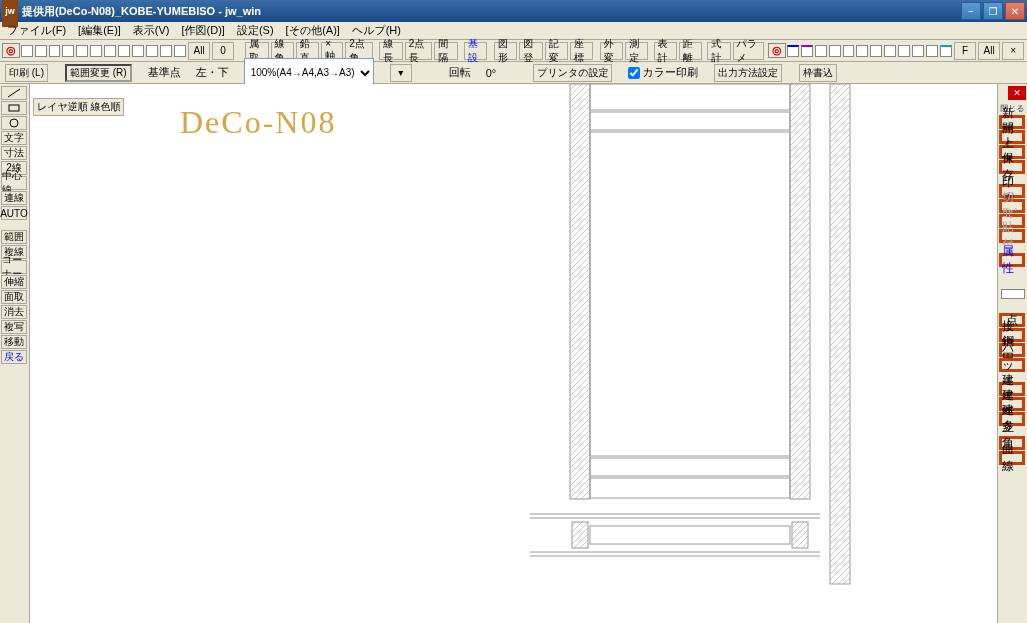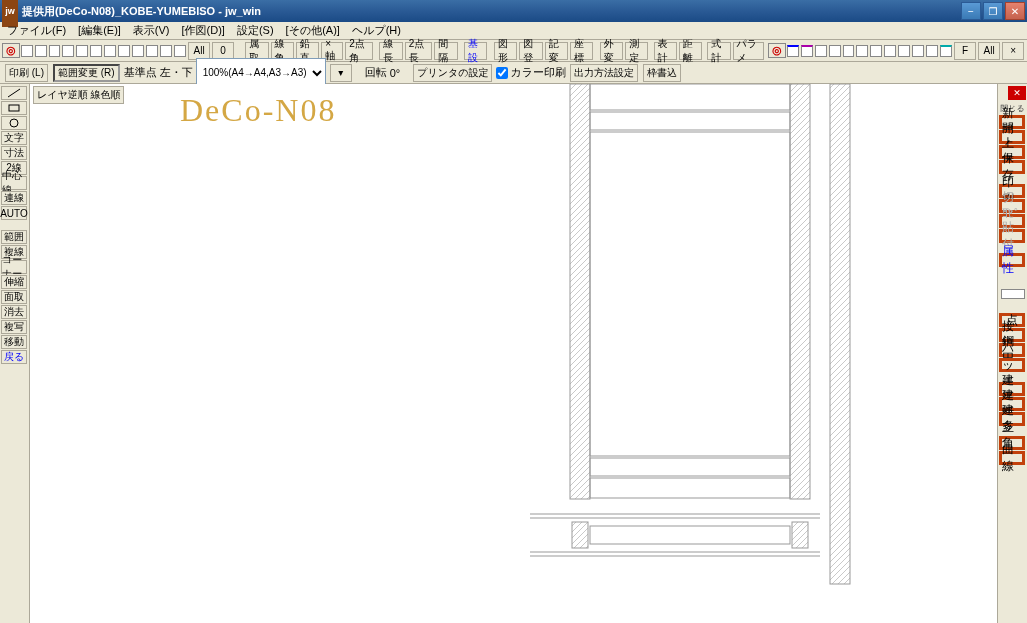--- a/index.html
+++ b/index.html
@@ -11,33 +11,33 @@
 .winbtn { width:20px; height:18px; background:linear-gradient(#5a9ad5,#3a7ab5); border:1px solid #2a5a95; color:#fff; display:flex; align-items:center; justify-content:center; font-size:10px; cursor:pointer; }
 .winbtn.close { background:linear-gradient(#e5826e,#c5624e); border-color:#a5422e; }
 .menubar { height:18px; background:#ece9d8; display:flex; align-items:center; padding:0 1px; border-bottom:1px solid #aca899; }
 .menubar span { padding:0 6px; cursor:pointer; }
 .toolbar1 { height:22px; background:#ece9d8; display:flex; align-items:center; border-bottom:1px solid #aca899; padding:0 2px; }
 .tbtn { height:18px; min-width:22px; border:1px solid #aca899; background:#ece9d8; margin:0 1px; display:inline-flex; align-items:center; justify-content:center; padding:0 3px; cursor:pointer; font-size:10px; }
 .smallbox { width:15px; height:12px; border:1px solid #888; display:inline-block; margin:0 1px; background:#fff; }
 .smallbox.blue { border-top:2px solid #00f; }
 .smallbox.purple { border-top:2px solid #a0a; }
 .smallbox.cyan { border-top:2px solid #0aa; }
-.toolbar2 { height:22px; background:#ece9d8; display:flex; align-items:center; border-bottom:1px solid #aca899; padding:0 4px; gap:3px; }
+.toolbar2 { height:22px; background:#ece9d8; display:flex; align-items:center; border-bottom:1px solid #aca899; padding:0 4px; gap:15px; }
 .select { height:30px; border:1px solid #7f9db9; background:#fff; font-size:10px; padding:0 2px; }
 .checkbox { display:inline-flex; align-items:center; gap:2px; }
 .checkbox input { width:12px; height:12px; }
 .main { display:flex; height:541px; }
 .lefttools { width:30px; background:#ece9d8; border-right:1px solid #aca899; display:flex; flex-direction:column; padding:2px 1px; gap:1px; }
 .lbtn { width:26px; height:14px; border:1px solid #aca899; background:#ece9d8; font-size:10px; display:flex; align-items:center; justify-content:center; cursor:pointer; }
 .lbtn.blue { color:#00f; }
 .lbtn svg { width:14px; height:10px; }
 .canvas { flex:1; background:#fff; position:relative; overflow:hidden; }
-.canvas-header { position:absolute; top:2px; left:2px; }
+.canvas-header { position:absolute; top:14px; left:2px; }
 .canvas-header .tbtn { font-size:10px; }
-.deco-title { position:absolute; top:8px; left:150px; font-family:serif; font-size:32px; color:#d4a744; letter-spacing:2px; }
+.deco-title { position:absolute; top:20px; left:150px; font-family:serif; font-size:32px; color:#d4a744; letter-spacing:2px; }
 .deco-sub { position:absolute; top:70px; left:100px; font-size:15px; color:#333; }
 .diagram { position:absolute; top:0; left:480px; }
 .hatch { fill:url(#hatch); stroke:#999; stroke-width:1; }
 .plain { fill:none; stroke:#999; stroke-width:1; }
 .righttools { width:30px; background:#ece9d8; border-left:1px solid #aca899; display:flex; flex-direction:column; padding:2px 1px; gap:1px; }
 .righttools .close-small { align-self:flex-end; width:18px; height:14px; background:#c00; color:#fff; font-size:9px; display:flex; align-items:center; justify-content:center; margin-bottom:2px; }
 .rbtn { width:26px; height:14px; border:3px solid #c2410c; background:#ece9d8; font-size:12px; display:flex; align-items:center; justify-content:center; cursor:pointer; }
 .rbtn.blue { color:#00f; }
 .rbtn.disabled { color:#aaa; }
 .color-swatch { width:24px; height:10px; border:1px solid #888; background:#fff; margin:2px auto; }

